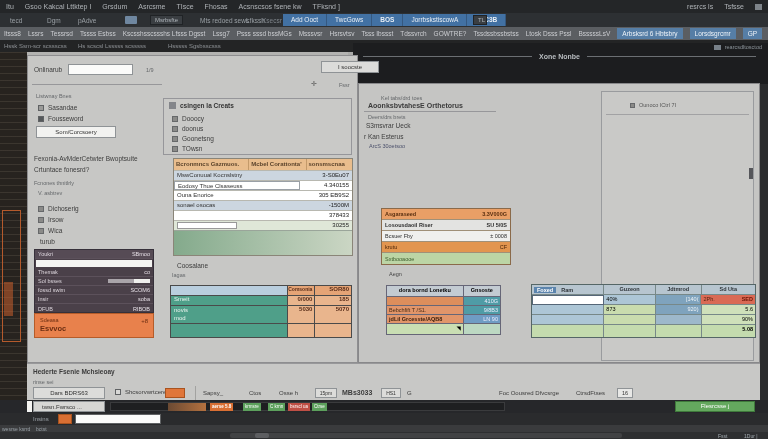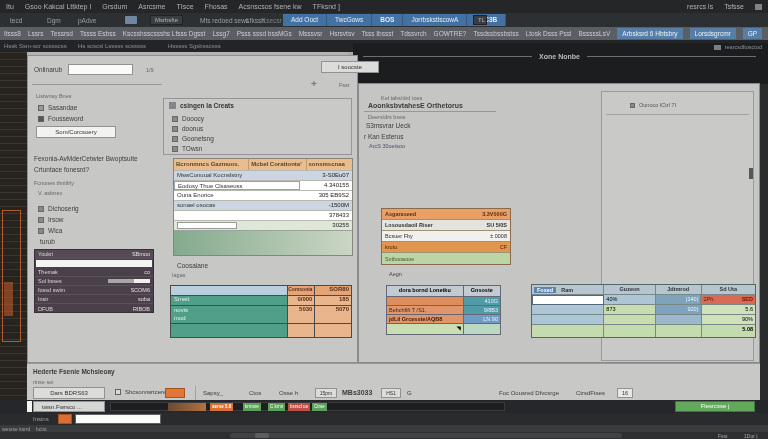--- a/index.html
+++ b/index.html
@@ -276,20 +276,25 @@
       <div class="prow">
         <span>Insir</span>
         <span class="v">soba</span>
       </div>
       <div class="prow" style="border-bottom:none">
         <span>DFUB</span>
         <span class="v">RIBOB</span>
       </div>
     </div>
 
+    <div class="alert">
+      <div style="font-size:5.5px;padding:3px 0 0 5px">Sdeasa</div>
+      <div style="font-size:7.5px;font-weight:bold;padding:1px 0 0 5px">Esvvoc</div>
+      <div class="abs" style="right:5px;top:4px;font-size:6px">+8</div>
+    </div>
   </div>
 
   <div class="centerpanel abs">
     <div class="cp-title">
       <span class="cp-ic"></span>
       <span>csingen la Creats</span>
     </div>
     <div class="itrow" style="left:8px;top:16px">
       <span class="iic"></span>
         <span>Dooocy</span>

